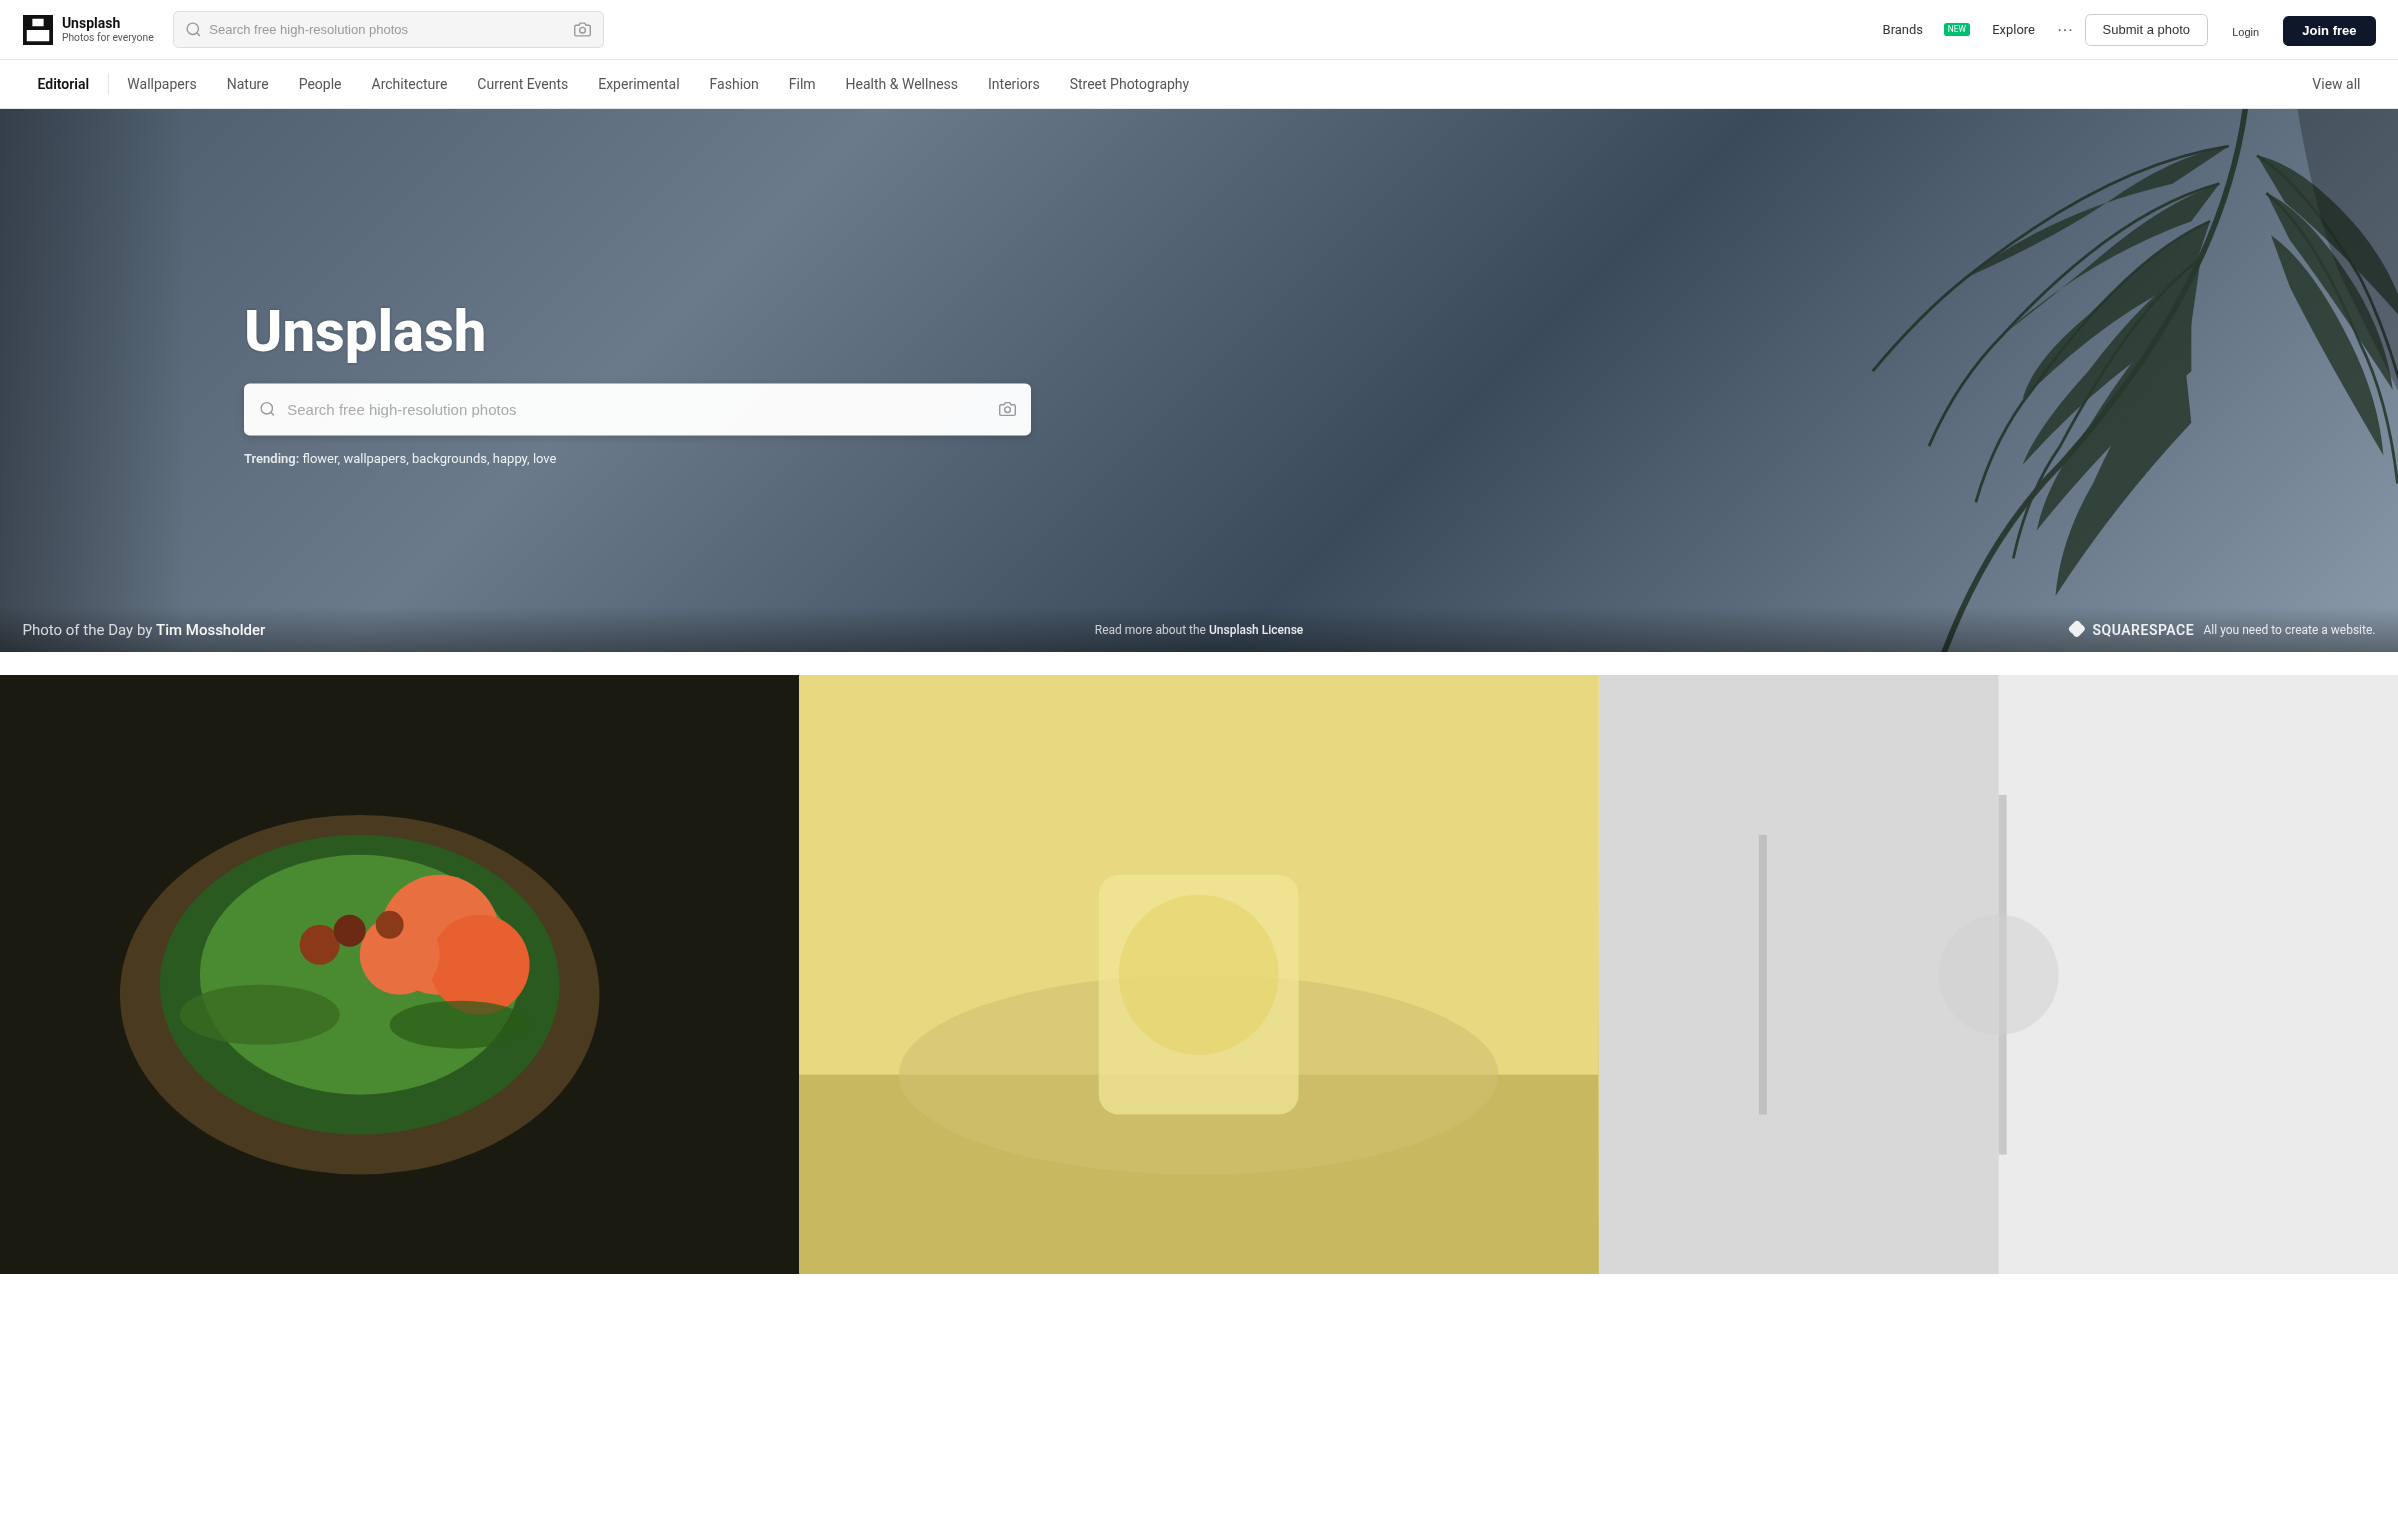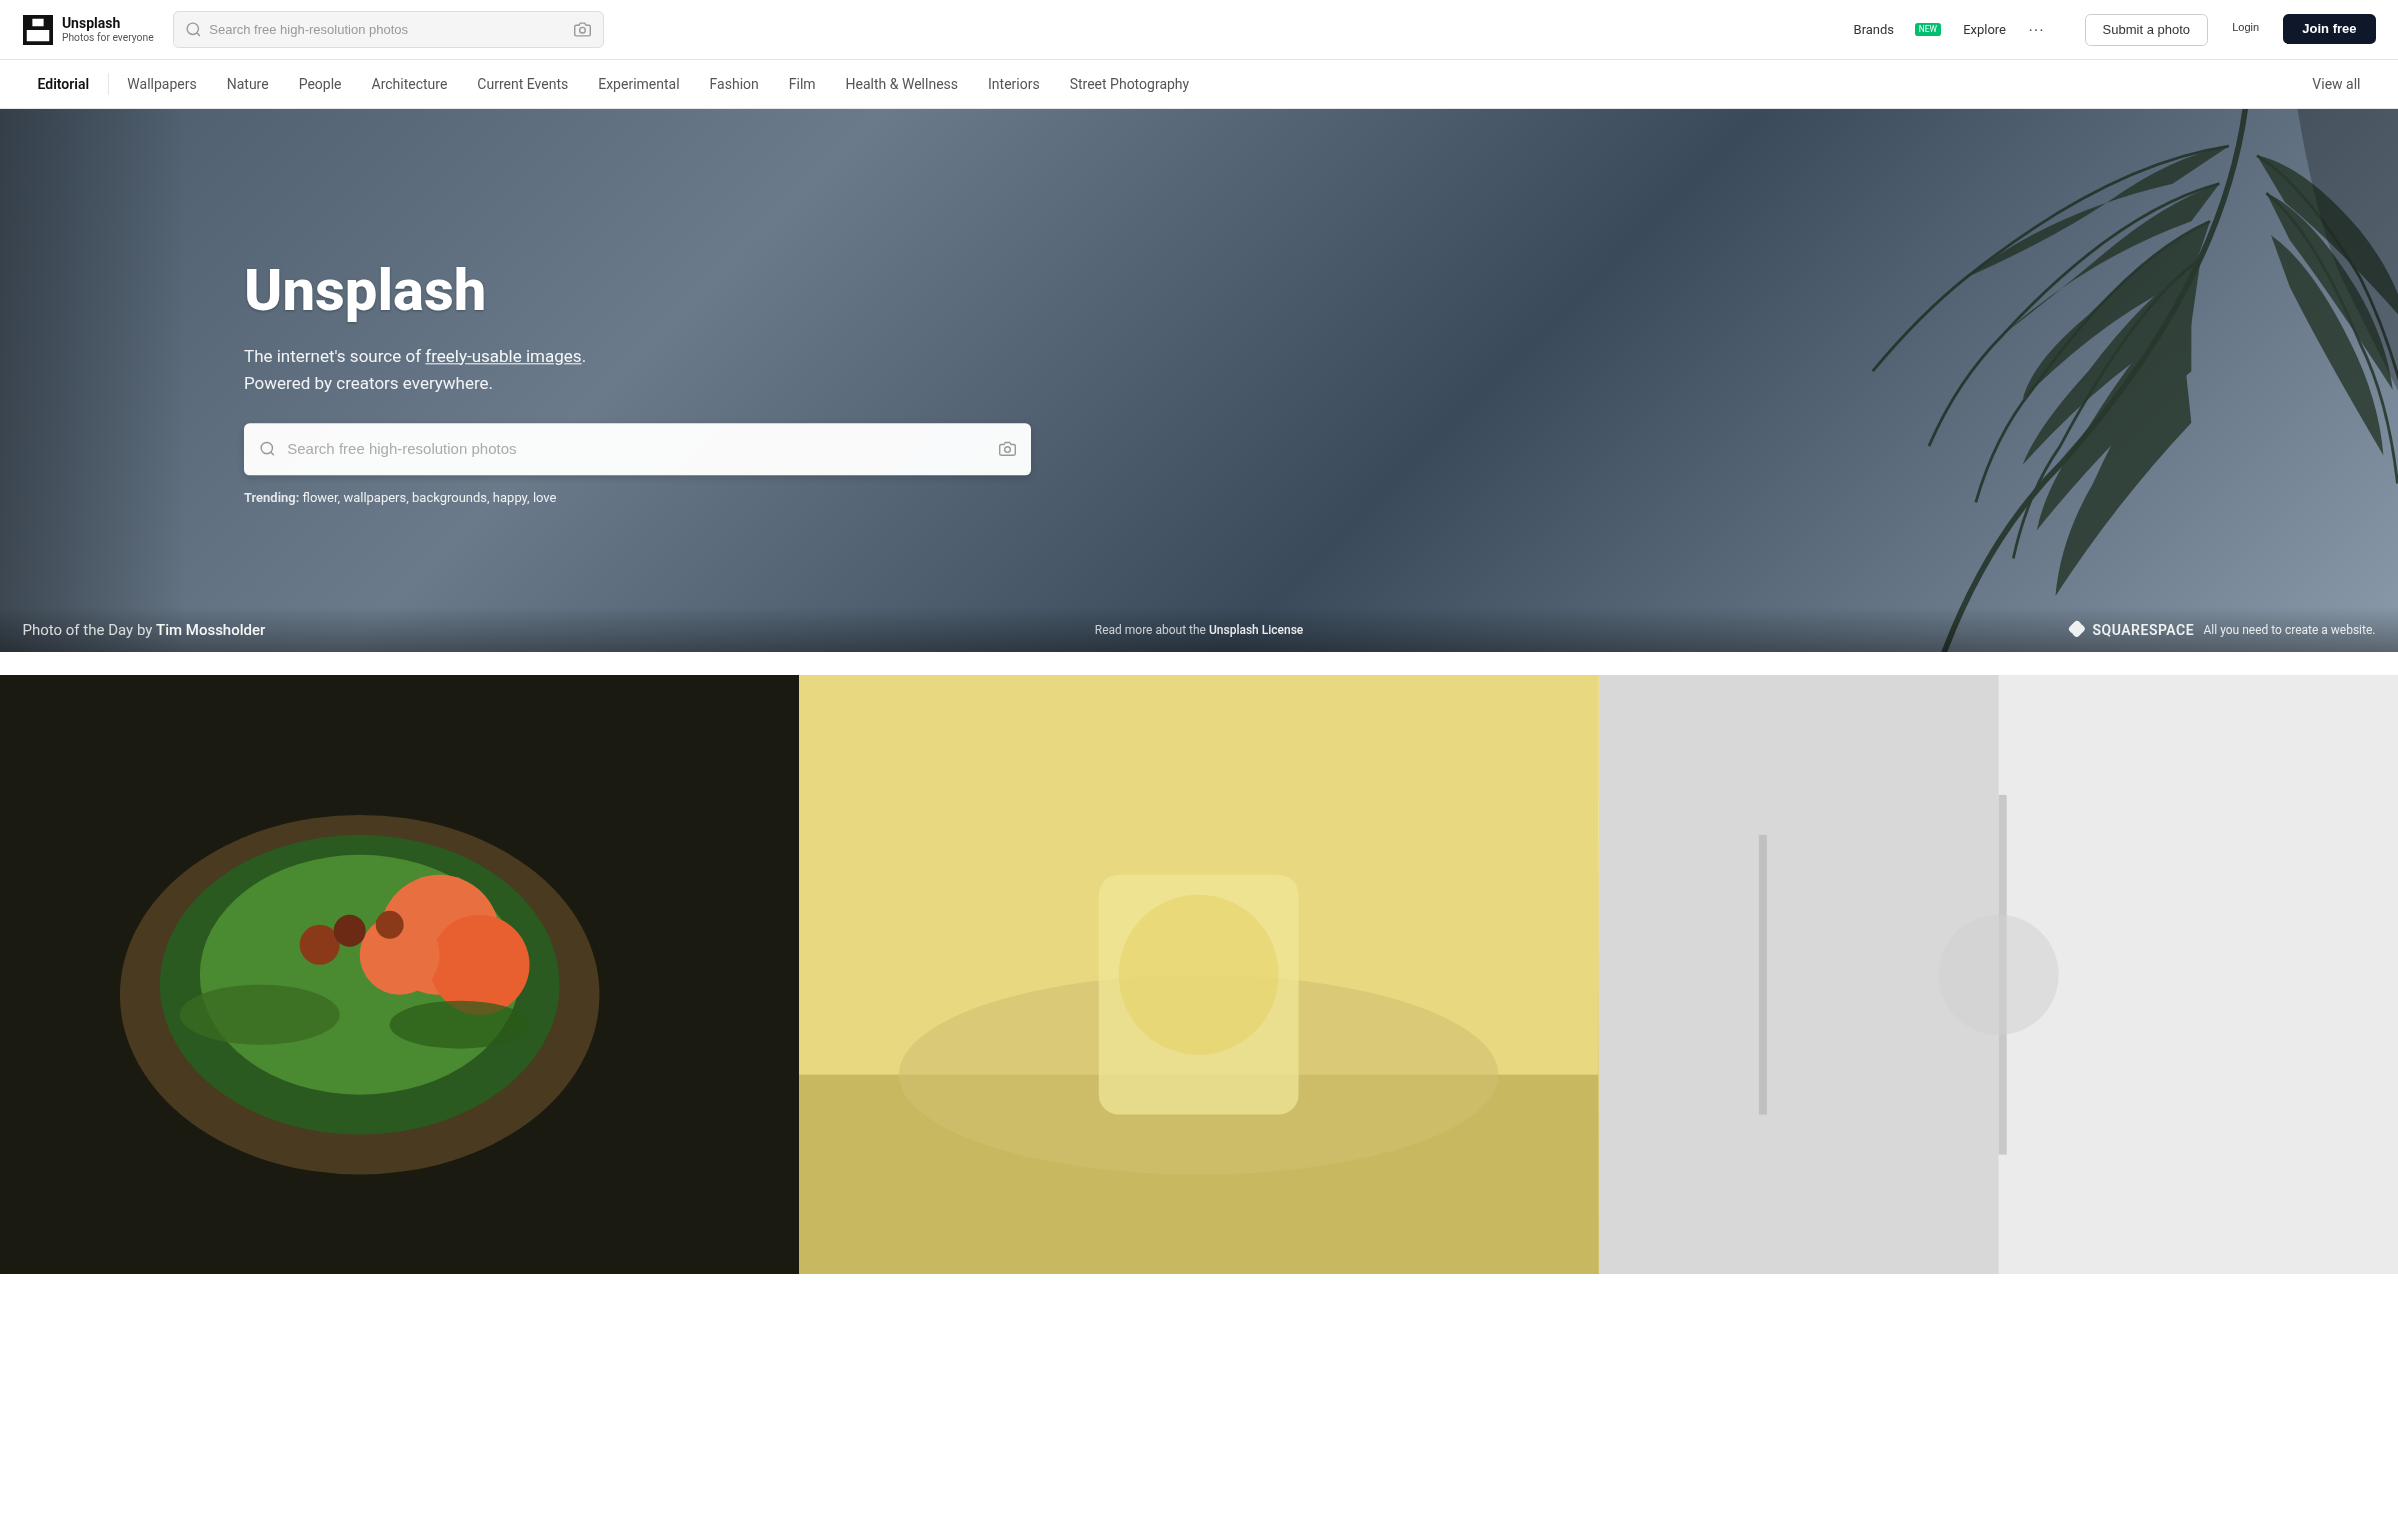--- a/index.html
+++ b/index.html
@@ -81,23 +81,23 @@
       font-weight: 400;
       padding: 0.9px 3.7px;
       border-radius: 2.8px;
       text-transform: uppercase;
       line-height: 1.4;
     }
     .dots-icon { font-size: 17px; color: #555; letter-spacing: 0.9px; }
 
     .header-actions {
       display: flex;
-      align-items: flex-start;
+      align-items: flex-end;
       gap: 11.2px;
-      margin-left: 40px;
+      margin-left: 11px;
     }
     .btn-submit {
       padding: 7.5px 17px;
       border: 0.9px solid #ccc;
       border-radius: 5.6px;
       background: #fff;
       font-size: 13px;
       color: #333;
       cursor: pointer;
     }
@@ -422,24 +422,20 @@
       <path d="M525 155 Q568 185 610 270 Q640 330 645 390 Q580 280 545 210 Z" fill="#1e2e1e"></path>
     </g>
 
     <path d="M550 0 L700 0 L700 400 Q650 300 600 200 Q570 130 550 0 Z" fill="rgba(0,0,0,0.3)"></path>
   </svg>
 
   <div class="hero-shadow-left"></div>
 
   <div class="hero-content">
     <h1 class="hero-title">Unsplash</h1>
-    <p class="hero-subtitle">
-      <span>The internet's source of </span><a href="#">freely-usable images</a><span>.</span><br>
-      <span>Powered by creators everywhere.</span>
-    </p>
     <div class="hero-search">
       <svg class="search-icon-svg" viewBox="0 0 24 24" fill="none" stroke="#999" stroke-width="2">
         <circle cx="11" cy="11" r="8"></circle>
           <path d="m21 21-4.35-4.35"></path>
       </svg>
       <input type="text" style="flex: 1 1 0%; border: none; background: transparent; font-size: 15px; color: rgb(85, 85, 85); outline: none;" placeholder="Search free high-resolution photos">
       <svg class="camera-icon-svg" viewBox="0 0 24 24" fill="none" stroke="#999" stroke-width="2">
         <path d="M23 19a2 2 0 0 1-2 2H3a2 2 0 0 1-2-2V8a2 2 0 0 1 2-2h4l2-3h6l2 3h4a2 2 0 0 1 2 2z"></path>
         <circle cx="12" cy="13" r="4"></circle>
       </svg>

